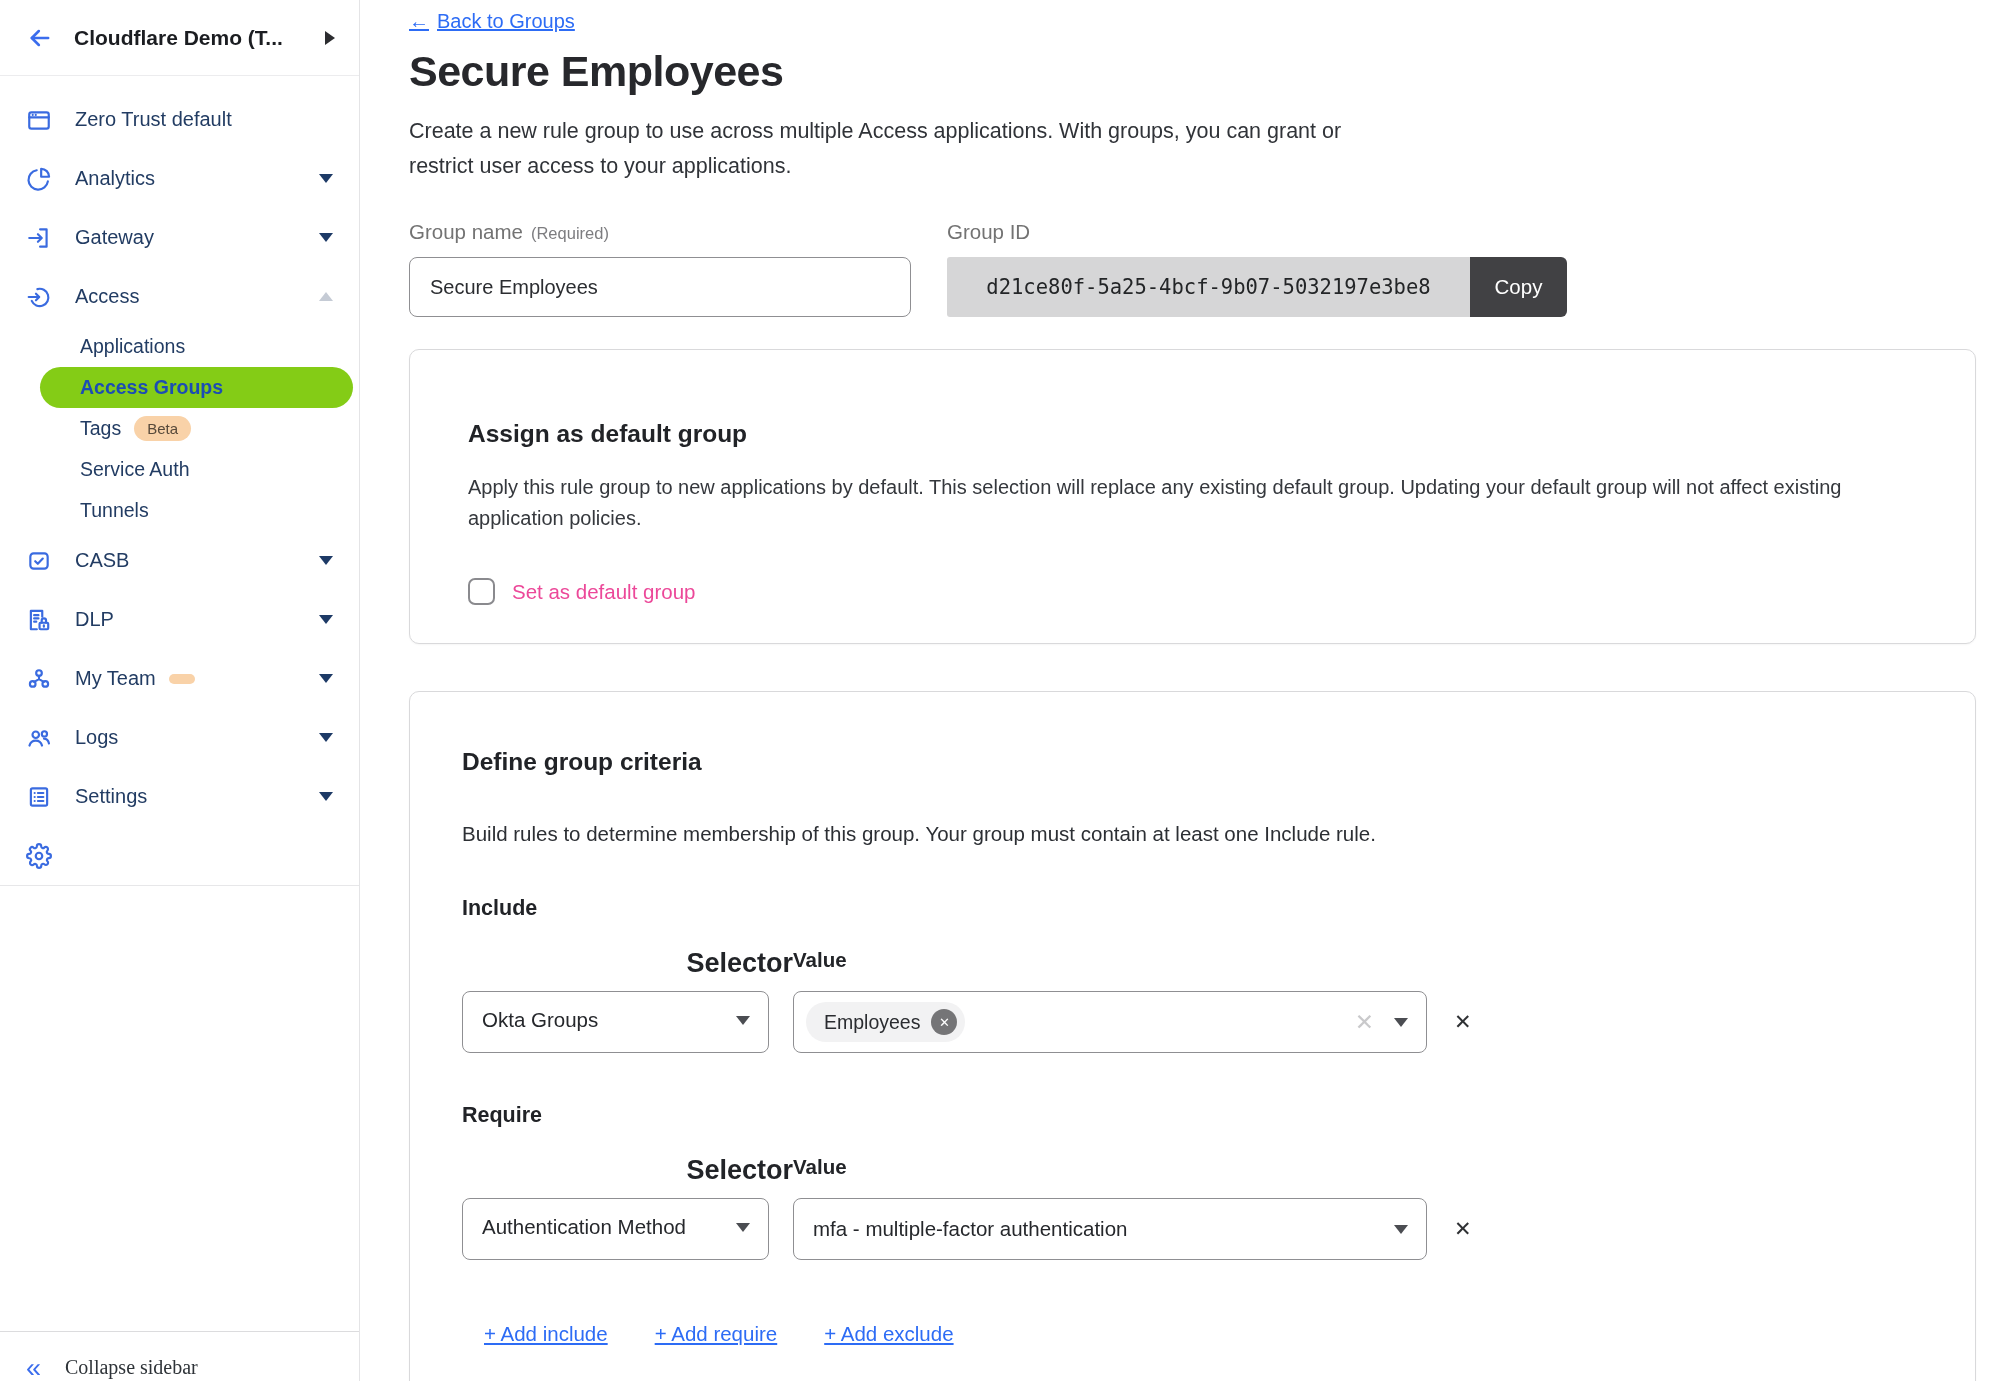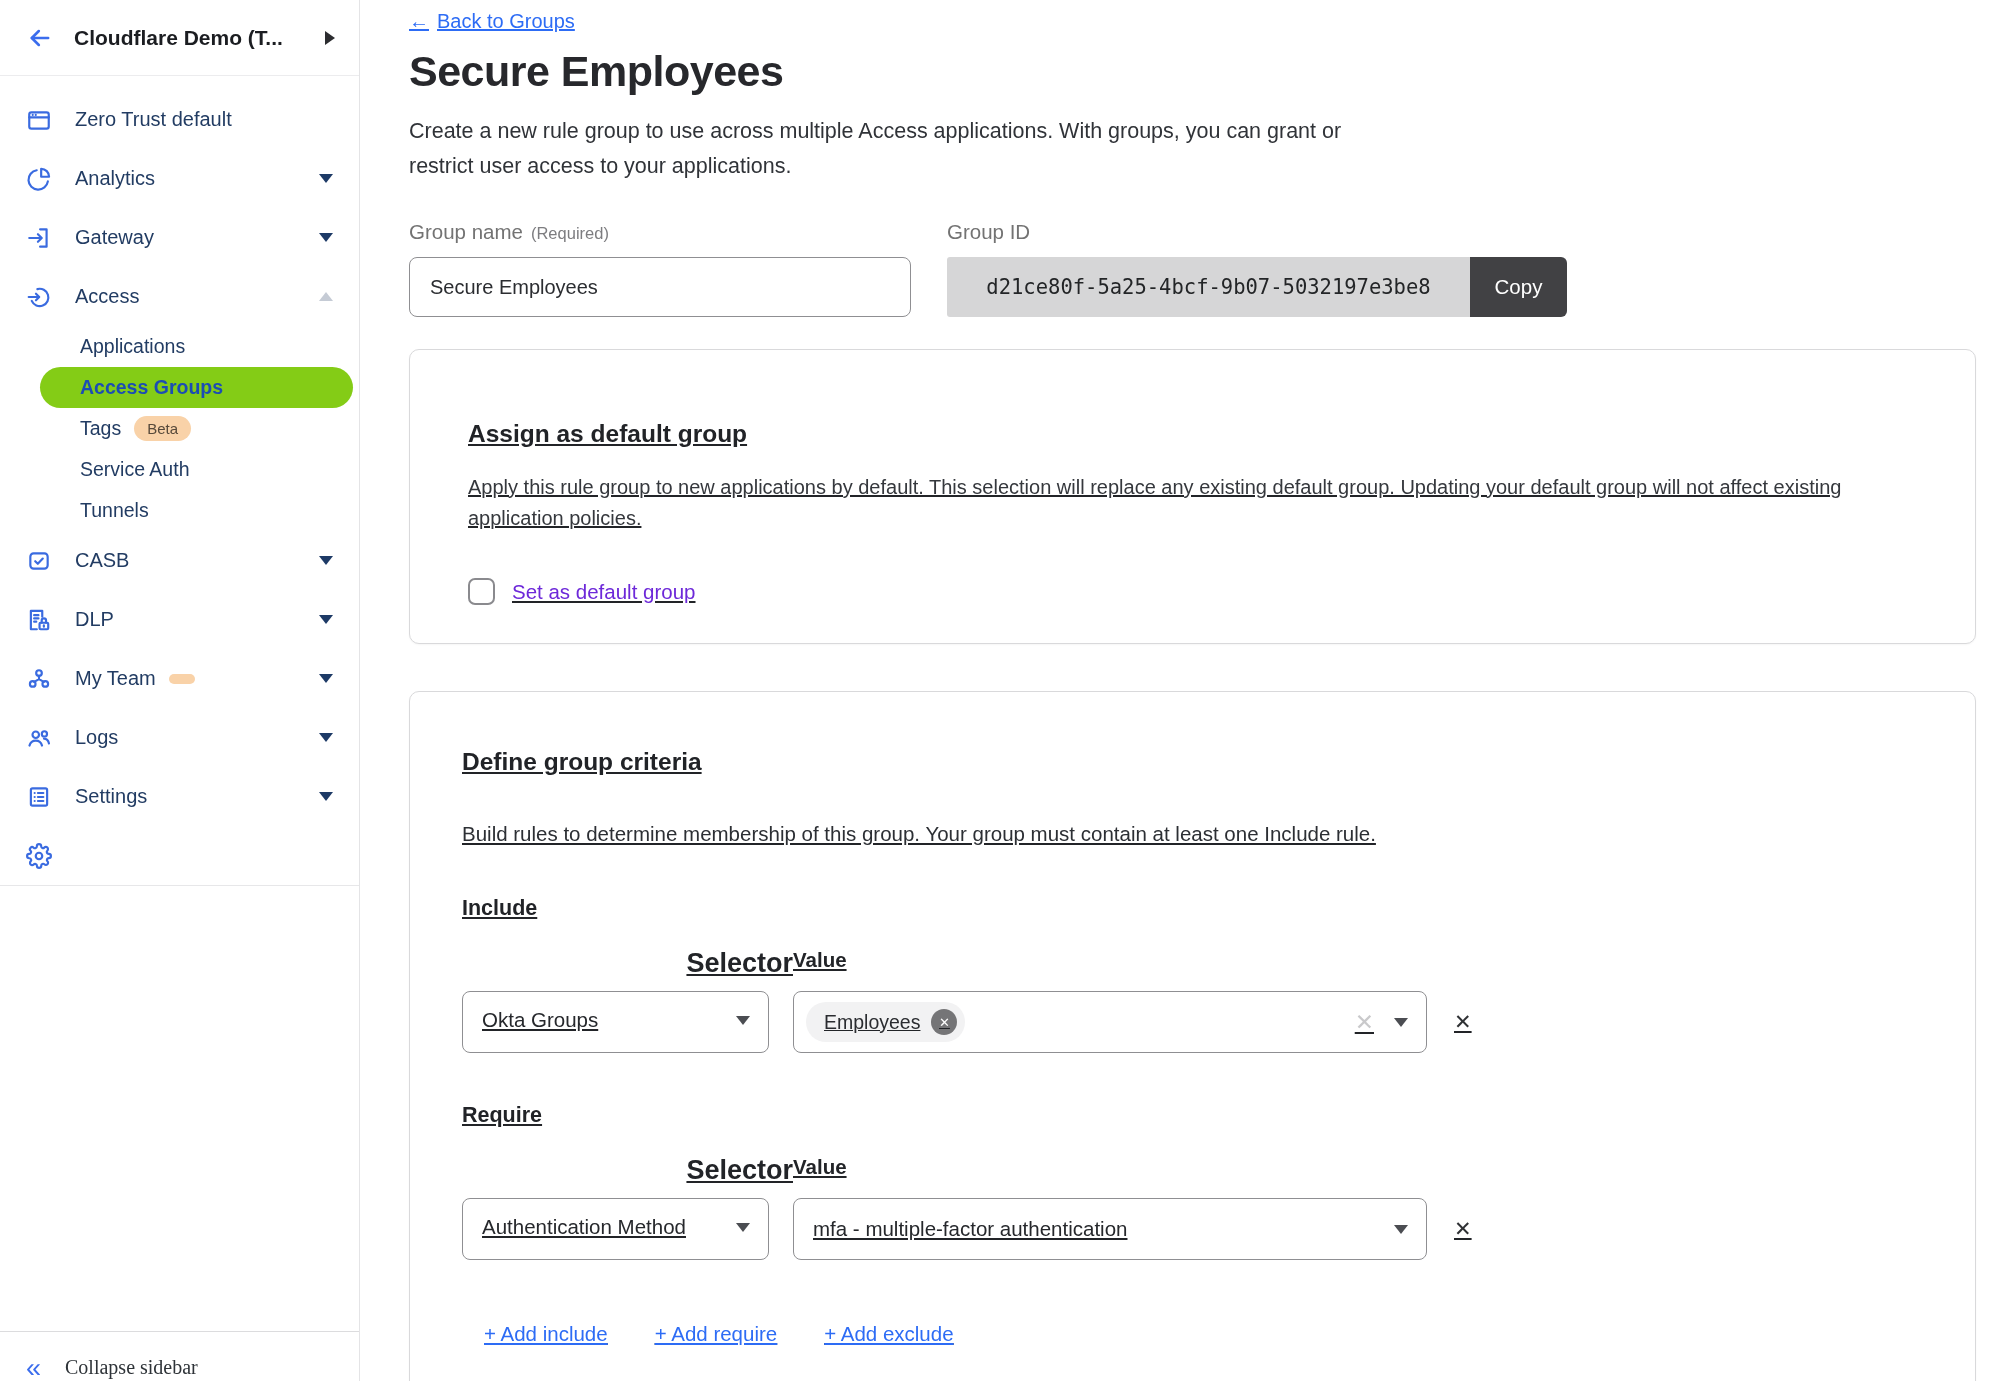--- a/index.html
+++ b/index.html
@@ -60,29 +60,29 @@
   .group-id-col { margin-left:36px; }
   .id-box { margin-top:13px; display:flex; }
   .id-value { width:523px; height:60px; background:#d6d6d7; display:flex;
     align-items:center; justify-content:center; border-radius:3px 0 0 3px;
     font-family:"DejaVu Sans Mono", monospace; font-size:20.5px; color:#232527; }
   .copy-btn { width:97px; height:60px; background:#414144; color:#fff; font-size:20.5px;
     border:none; border-radius:0 6px 6px 0; cursor:pointer;
     font-family:"Liberation Sans", sans-serif; }
 
   .card { border:1px solid #d9d9db; border-radius:10px; width:1567px; background:#fff;
-    box-shadow:0 1px 2px rgba(0,0,0,0.04);text-decoration:underline; }
+    box-shadow:0 1px 2px rgba(0,0,0,0.04); }
   .card-default { margin-top:32px; height:295px; padding:70px 58px 0; }
   .card-title { font-size:24.5px; font-weight:bold; color:#212327; }
   .card-text { margin-top:24px; font-size:20px; line-height:31px; color:#35383d;
     max-width:1445px; }
   .checkbox-row { margin-top:44px; display:flex; align-items:center; }
   .checkbox { width:27px; height:27px; border:2px solid #8a8a8e; border-radius:7px;
     appearance:none; -webkit-appearance:none; background:#fff; cursor:pointer; flex:none; }
-  .checkbox-label { margin-left:17px; font-size:20.5px; color:#6d28d9; }
+  .checkbox-label { margin-left:17px; font-size:20.5px; color:#ec4899; }
 
   .card-criteria { margin-top:47px; height:760px; padding:56px 52px 0; }
   .criteria-desc { margin-top:46px; font-size:20.5px; color:#2c2f34; }
   .rule-heading { margin-top:50px; font-size:21.5px; font-weight:bold; color:#212327; }
   .rule-labels { display:flex; margin-top:27px; }
   .rule-labels .lbl-selector { width:331px; font-size:27px; font-weight:bold;text-align:right; }
   .rule-labels .lbl-value { font-size:20.5px; font-weight:bold; }
   .rule-row { display:flex; margin-top:12px; align-items:center; }
   .select { width:307px; height:62px; border:1px solid #8f8f92; border-radius:8px;
     display:flex; align-items:center; justify-content:space-between;

